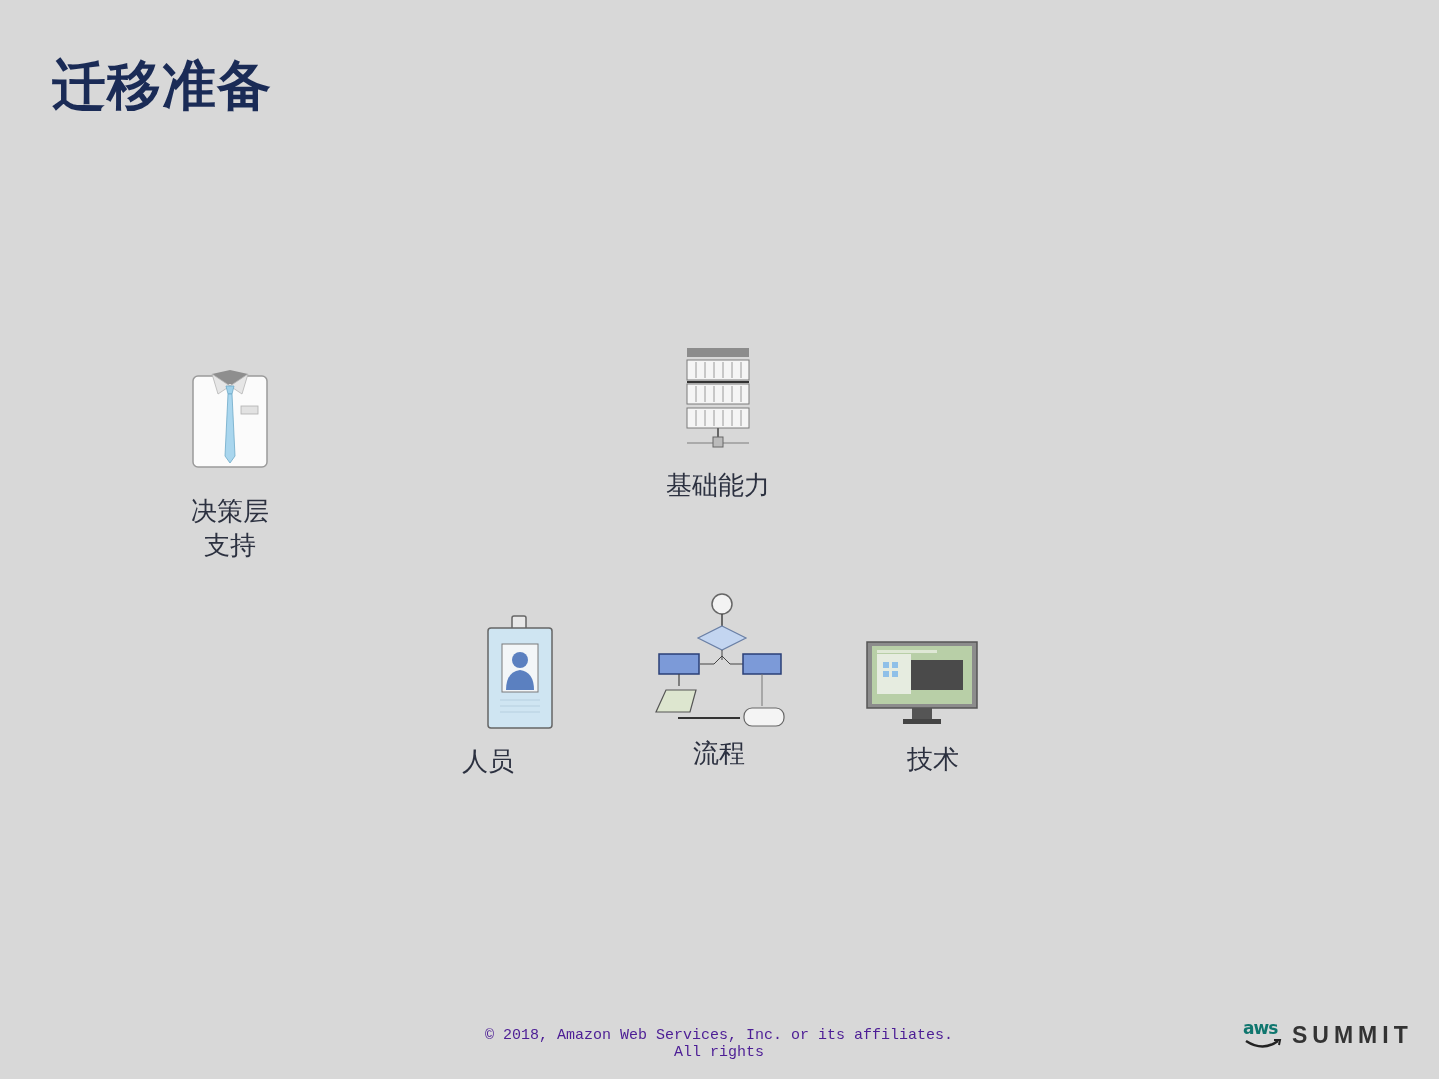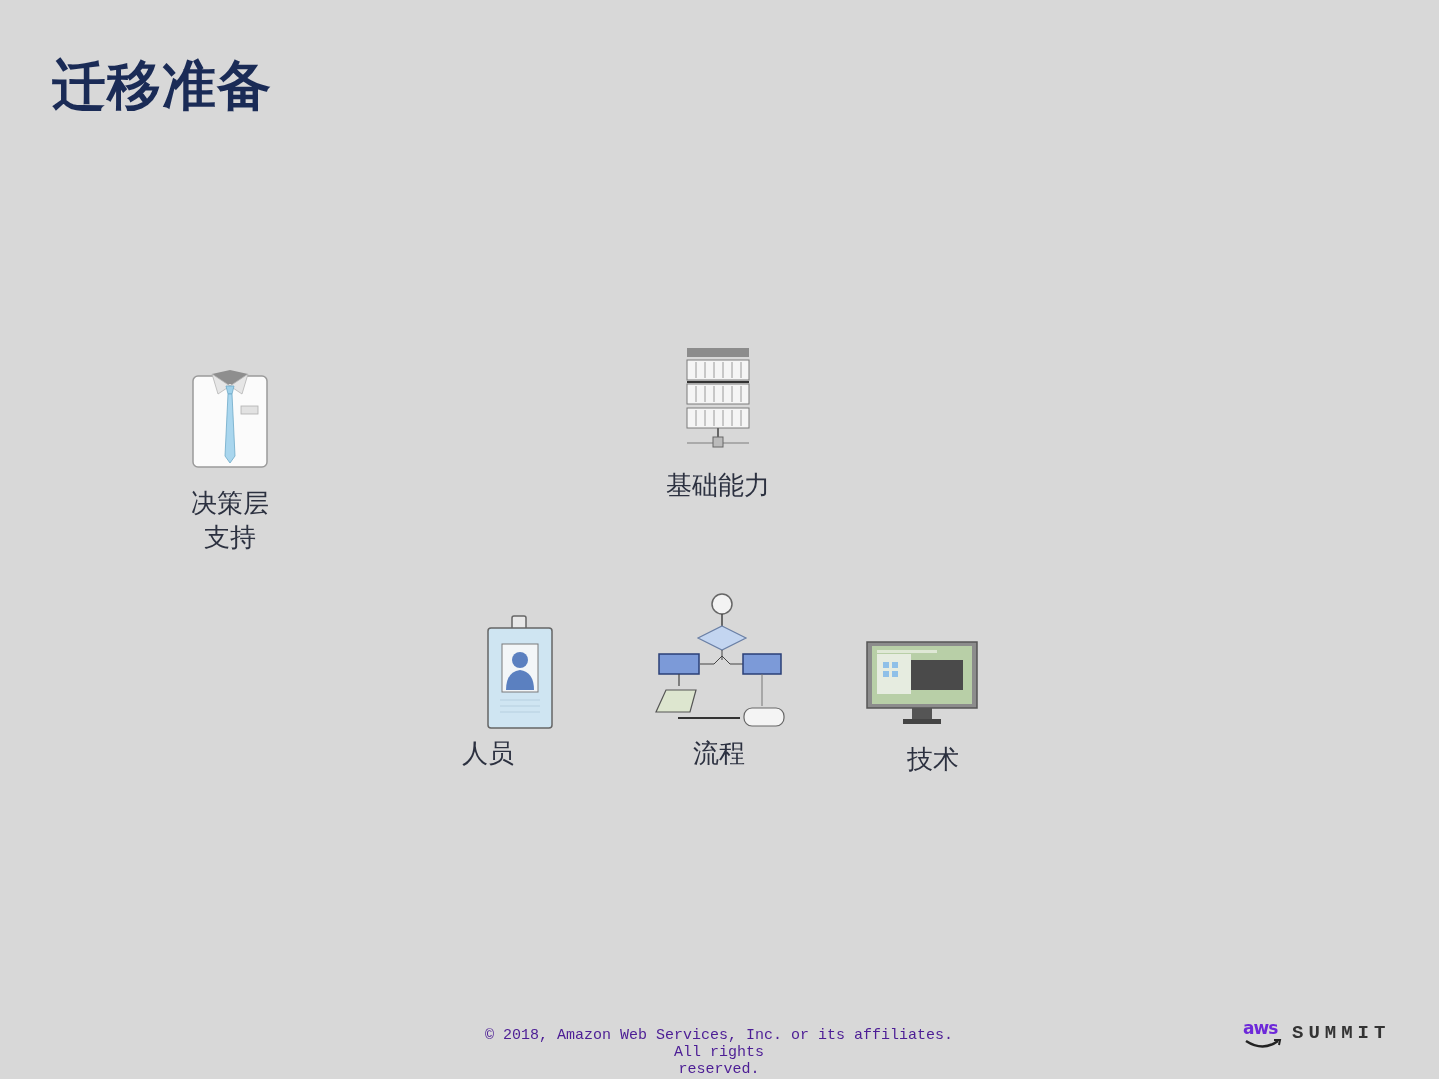--- a/index.html
+++ b/index.html
@@ -29,43 +29,43 @@
       font-family: "Liberation Mono", "DejaVu Sans Mono", monospace;
       font-size: 15px; line-height: 17px; color: #4c1d95;
       text-align: center;
     }
     .logo {
       position: absolute; left: 1243px; top: 1018px; height: 38px;
       display: flex; align-items: flex-start;
     }
     .logo-aws {
       font-family: "DejaVu Sans", sans-serif; font-weight: bold;
-      font-size: 17px; color: #6d28d9; position: relative; width: 40px; letter-spacing: -1px;
+      font-size: 17px; color: #0f766e; position: relative; width: 40px; letter-spacing: -1px;
     }
     .logo-summit {
-      font-family: Liberation Mono, monospace; font-weight: bold;
-      font-size: 19px; color: #333; letter-spacing: 5px; margin-left: 9px; margin-top: 4px;
+      font-family: Liberation Sans, sans-serif; font-weight: bold;
+      font-size: 23px; color: #333; letter-spacing: 5px; margin-left: 9px; margin-top: 4px;
     }
   </style>
 </head>
 <body>
 
 <div class="title">迁移准备</div>
 
 <div class="item" style="left:168px; top:368px; width:124px;">
   <svg class="icon" width="80" height="102" viewBox="0 0 80 102">
     <rect x="3" y="8" width="74" height="91" rx="5" fill="#fbfbfb" stroke="#9a9a9a" stroke-width="1.5"></rect>
     <path d="M22 6 L40 2 L58 6 L52 22 L40 16 L28 22 Z" fill="#8e8e8e"></path>
     <path d="M22 6 L40 18 L28 26 Z" fill="#e6e6e6" stroke="#b5b5b5" stroke-width="0.8"></path>
     <path d="M58 6 L40 18 L52 26 Z" fill="#e6e6e6" stroke="#b5b5b5" stroke-width="0.8"></path>
     <path d="M36 18 L44 18 L42 26 L38 26 Z" fill="#9fd1ea" stroke="#6ea9c8" stroke-width="0.8"></path>
     <path d="M38 26 L42 26 L45 88 L40 95 L35 88 Z" fill="#a9d6ee" stroke="#6ea9c8" stroke-width="0.8"></path>
     <rect x="51" y="38" width="17" height="8" fill="#e2e2e2" stroke="#b0b0b0" stroke-width="0.8"></rect>
   </svg>
-  <div style="margin-top:16px;">
+  <div style="margin-top:24px;">
     <div class="label">决策层</div>
     <div class="label">支持</div>
   </div>
 </div>
 
 <div class="item" style="left:648px; top:346px; width:140px;">
   <svg class="icon" width="70" height="106" viewBox="0 0 70 106">
     <rect x="4" y="2" width="62" height="9" fill="#8c8c8c"></rect>
     <g fill="#f5f5f5" stroke="#7a7a7a" stroke-width="1">
       <rect x="4" y="14" width="62" height="20"></rect>
@@ -105,21 +105,21 @@
     <rect x="26" y="2" width="14" height="18" rx="2" fill="#e8e8e8" stroke="#666" stroke-width="1.5"></rect>
     <rect x="20" y="18" width="26" height="6" fill="#ddd" stroke="#666" stroke-width="1"></rect>
     <rect x="2" y="14" width="64" height="100" rx="3" fill="#cfe5f2" stroke="#666" stroke-width="1.5"></rect>
     <rect x="16" y="30" width="36" height="48" fill="#f3f6f8" stroke="#7a7a7a" stroke-width="1"></rect>
     <circle cx="34" cy="46" r="8" fill="#5b80c0"></circle>
     <path d="M20 76 Q20 58 34 56 Q48 58 48 76 Z" fill="#5b80c0"></path>
     <line x1="14" y1="86" x2="54" y2="86" stroke="#b6cfdf"></line>
     <line x1="14" y1="92" x2="54" y2="92" stroke="#b6cfdf"></line>
     <line x1="14" y1="98" x2="54" y2="98" stroke="#b6cfdf"></line>
   </svg>
-  <div class="label" style="margin-top:4px; text-align:left; margin-left:6px;">人员</div>
+  <div class="label" style="margin-top:12px; text-align:left; margin-left:6px;">人员</div>
 </div>
 
 <div class="item" style="left:648px; top:592px; width:142px;">
   <svg class="icon" width="142" height="140" viewBox="0 0 142 140">
     <circle cx="74" cy="12" r="10" fill="#f3f3f3" stroke="#666" stroke-width="1.5"></circle>
     <line x1="74" y1="22" x2="74" y2="34" stroke="#444" stroke-width="1.5"></line>
     <path d="M74 34 L98 46 L74 58 L50 46 Z" fill="#c3d5f0" stroke="#6a7fa5" stroke-width="1.2"></path>
     <line x1="74" y1="58" x2="74" y2="68" stroke="#444" stroke-width="1"></line>
     <polyline points="52,72 66,72 74,64 82,72 96,72" fill="none" stroke="#444" stroke-width="1"></polyline>
     <rect x="11" y="62" width="40" height="20" fill="#7c9ad8" stroke="#2a3f77" stroke-width="1.5"></rect>
@@ -147,21 +147,20 @@
     <rect x="46" y="20" width="52" height="30" fill="#4a4a4a"></rect>
     <rect x="12" y="10" width="60" height="3" fill="#dfe8d6"></rect>
     <rect x="47" y="68" width="20" height="12" fill="#555"></rect>
     <rect x="38" y="79" width="38" height="5" fill="#444"></rect>
   </svg>
   <div class="label" style="margin-top:16px; text-align:center; margin-left:22px;">技术</div>
 </div>
 
 <div class="footer">
   <div>© 2018, Amazon Web Services, Inc. or its affiliates. All rights</div>
-  <div>reserved.</div>
 </div>
 
 <div class="logo">
   <div class="logo-aws">
     <span>aws</span>
     <svg width="40" height="12" viewBox="0 0 40 12" style="position:absolute; left:0; top:20px;">
       <path d="M3 3 Q20 14 35 3" fill="none" stroke="#222" stroke-width="2.5"></path>
       <path d="M31 2 L37 2 L36 7" fill="none" stroke="#222" stroke-width="2"></path>
     </svg>
   </div>

